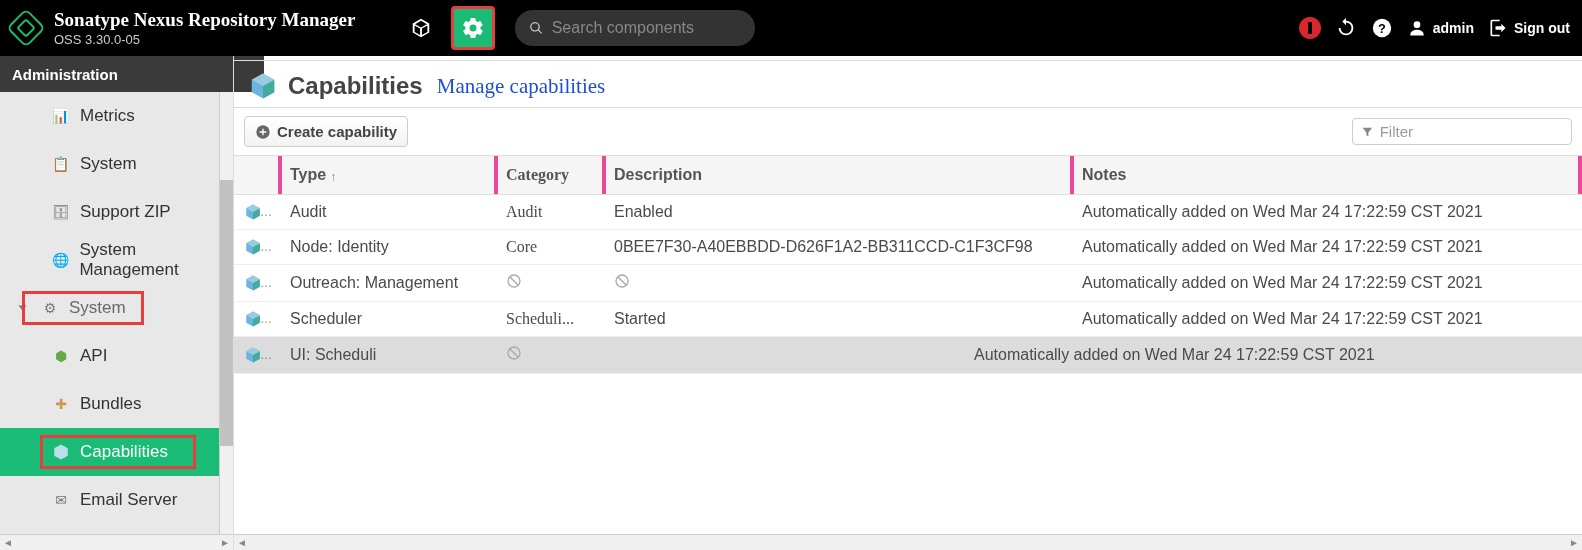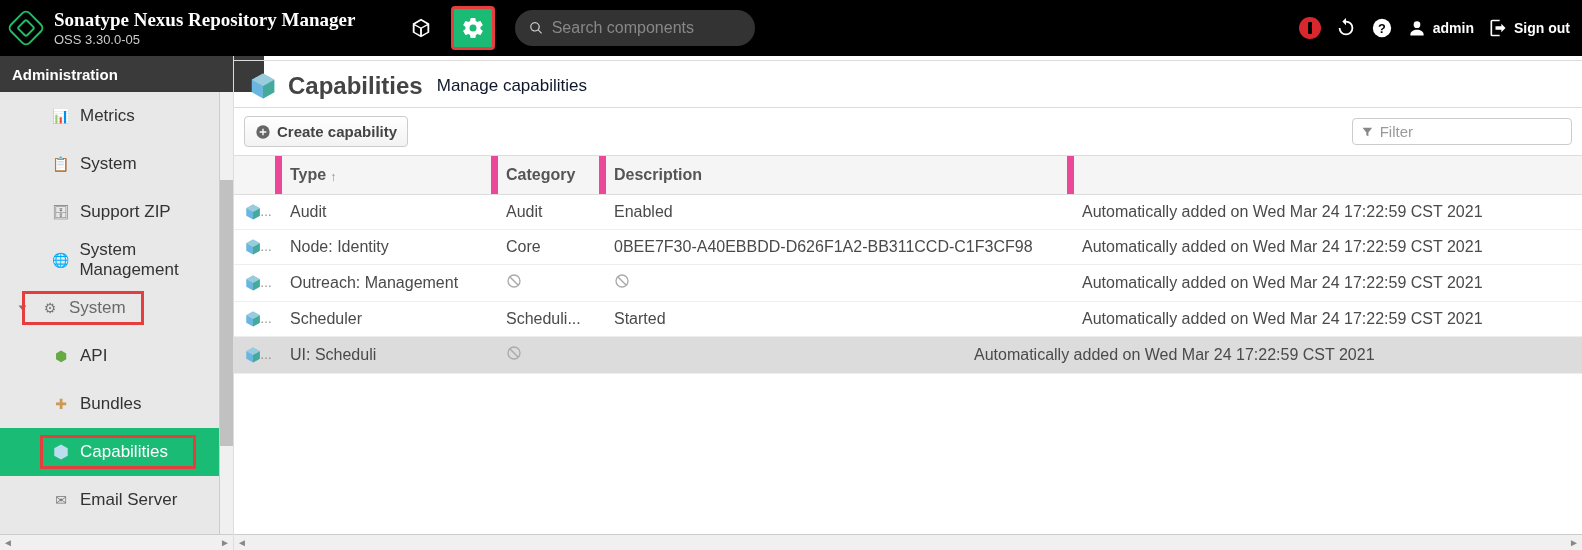--- a/index.html
+++ b/index.html
@@ -44,38 +44,38 @@
 .hl-cap { left: 40px; width: 156px; height: 34px; top: 0; }
 .parent-row-wrap { position: relative; }
 .tri { width:0;height:0;border-left:5px solid #777;border-top:4px solid transparent;border-bottom:4px solid transparent; transform:rotate(90deg); margin-right:6px;}
 .nav-icon { width:18px; height:18px; display:inline-flex; align-items:center; justify-content:center; font-size:14px; color:#777; }
 
 
 .content { flex: 1; display: flex; flex-direction: column; border-left: 1px solid #ddd; }
 .page-head { display: flex; align-items: center; padding: 10px 14px 6px; gap: 10px; border-bottom:1px solid #ddd; border-top:1px solid #ddd; margin-top:4px;}
 .page-head .cube { width:30px; height:30px; }
 .page-title { font-size: 24px; font-weight: 700; color: #444; }
-.page-sub { font-size: 17px; color: #0f172a; margin-left: 4px; }
+.page-sub { font-size: 21px; color: #1d4ed8; margin-left: 4px; font-family: Liberation Serif, serif; }
 
 .toolbar { display: flex; align-items: center; padding: 8px 10px; gap: 8px; }
 .btn { border: 1px solid #ccc; background: linear-gradient(#fff,#f2f2f2); border-radius: 4px; padding: 6px 10px; display: flex; align-items: center; gap: 6px; font-weight: 700; color: #444; cursor: pointer; font-size:15px;}
 .filter-box { margin-left: auto; border: 1px solid #ccc; border-radius: 4px; padding: 4px 8px; display: flex; align-items: center; gap: 6px; width: 220px; color: #999; }
 .filter-box input { border:none; outline:none; width:100%; font-size:15px; }
 .filter-box input::placeholder{color:#999;}
 
 
 .grid { border-top: 1px solid #ddd; }
 .grid-header { display: flex; background: #f5f5f5; border-bottom: 1px solid #ddd; font-weight: 700; color: #555; font-size: 16px; }
-.grid-header .cell { padding: 10px 8px; border-right: 7px solid #ec4899; display:flex; align-items:flex-end; gap:4px;}
+.grid-header .cell { padding: 10px 8px; border-right: 4px solid #ec4899; display:flex; align-items:flex-end; gap:4px;}
 .grid-row { display: flex; border-bottom: 1px solid #eee; font-size: 16px; color: #4a4a4a; align-items:center; }
 .grid-row.selected { background: #dcdcdc; }
 .grid-row .cell { padding: 8px 8px; overflow:hidden; text-overflow:ellipsis; white-space:nowrap; }
 .col-icon { flex: 0 0 48px; display:flex; align-items:center; justify-content:center; }
 .col-type { flex: 0 0 216px; }
-.col-cat { flex: 0 0 108px; }
+.col-cat { flex: 0 0 108px; font-family: Liberation Serif, serif; }
 .col-desc { flex: 0 0 468px; }
 .col-notes { flex: 1; }
 .sort-arrow { font-size:12px; color:#888; }
 .elps{color:#888; font-size:12px; margin-left:-2px;}
 
 
 .cube-svg { width:18px; height:18px; }
 .hscroll { height:16px; background:#f0f0f0; border-top:1px solid #ccc; display:flex; }
 .hscroll .arrow{width:16px; display:flex;align-items:center;justify-content:center;color:#888;font-size:10px;}
 .hscroll .track{flex:1;}
@@ -225,20 +225,21 @@
     </div>
     <div class="grid">
       <div class="grid-header">
         <div class="cell col-icon"></div>
         <div class="cell col-type">
             <span>Type</span>
             <span class="sort-arrow">↑</span>
           </div>
         <div class="cell col-cat">Category</div>
         <div class="cell col-desc">Description</div>
+        <div class="cell col-notes">Notes</div>
       </div>
       <div id="grid-body">
           <div class="grid-row">
             <div class="cell col-icon">
               <svg width="18" height="18" viewBox="0 0 24 24">
                 <path fill="#6bb6e0" d="M12 2 3 7v10l9 5 9-5V7l-9-5z"></path>
                 <path fill="#4a9" d="M12 12v10l9-5V7z"></path>
                 <path fill="#9cd" d="M12 2 3 7l9 5 9-5z"></path>
               </svg>
               <span class="elps">…</span>

